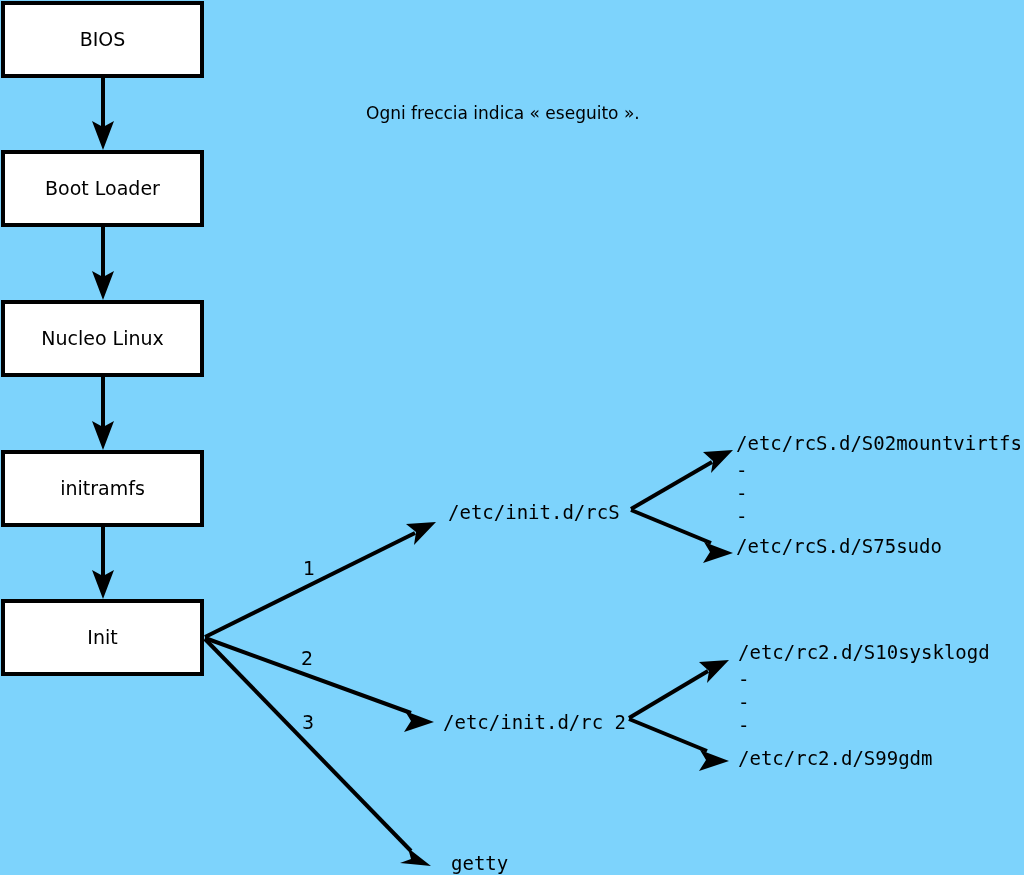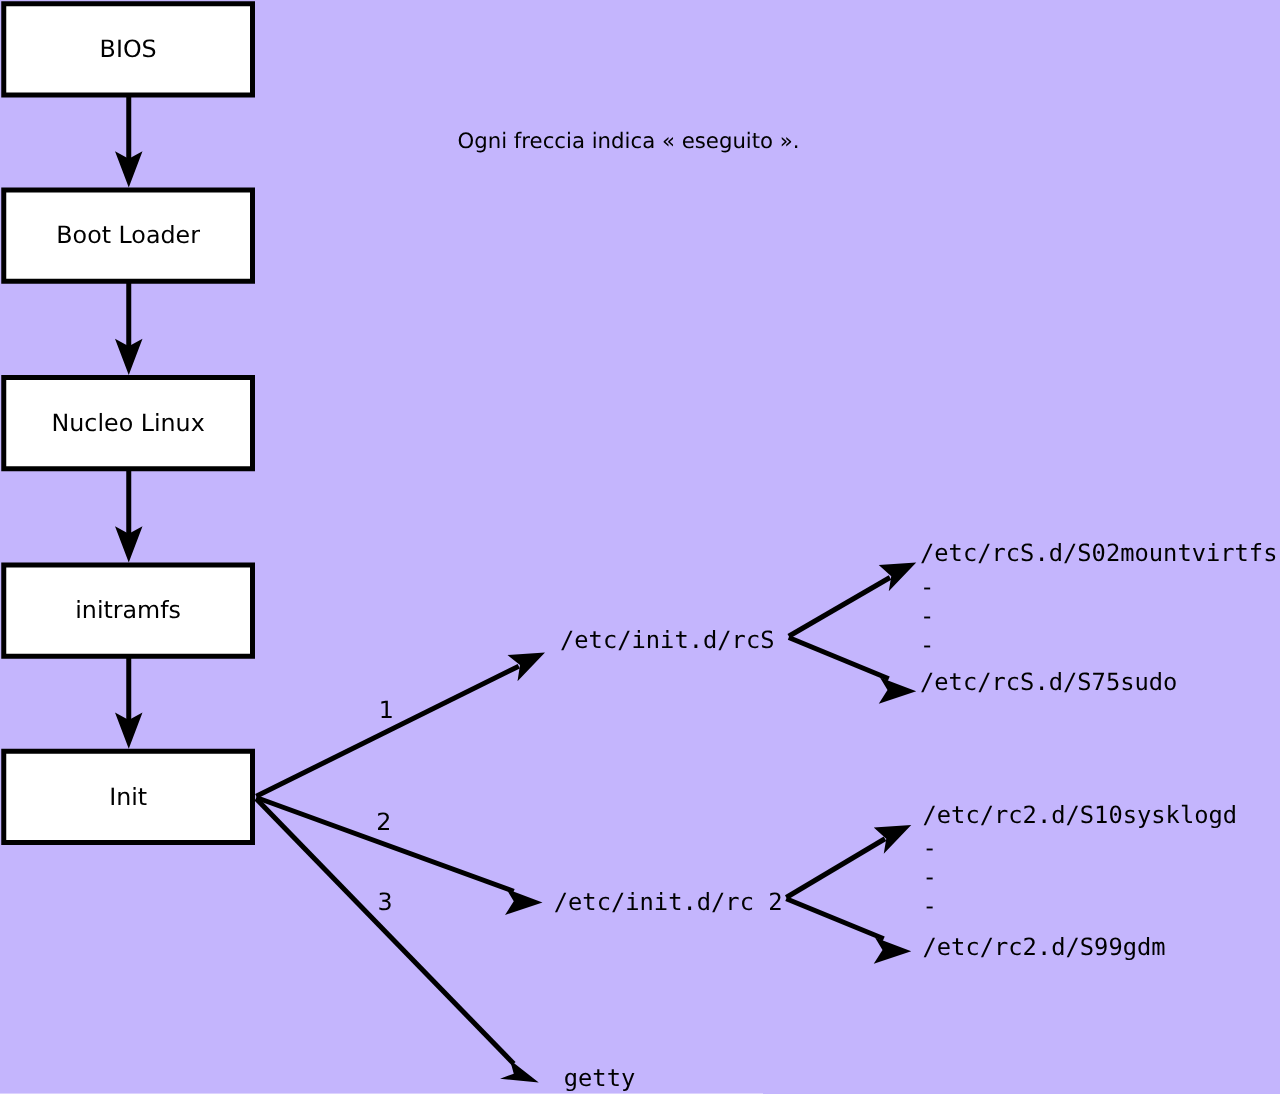--- a/index.html
+++ b/index.html
@@ -10,21 +10,21 @@
   body {
     width: 1024px;
     height: 875px;
     overflow: hidden;
     font-family: "Liberation Sans", sans-serif;
   }
   #diagram-root {
     position: relative;
     width: 1024px;
     height: 875px;
-    background: #c4b5fd;
+    background: #7dd3fc;
   }
   svg.diagram-canvas {
     display: block;
     width: 1024px;
     height: 875px;
   }
   .box-rect {
     fill: #ffffff;
     stroke: #000000;
     stroke-width: 4;

